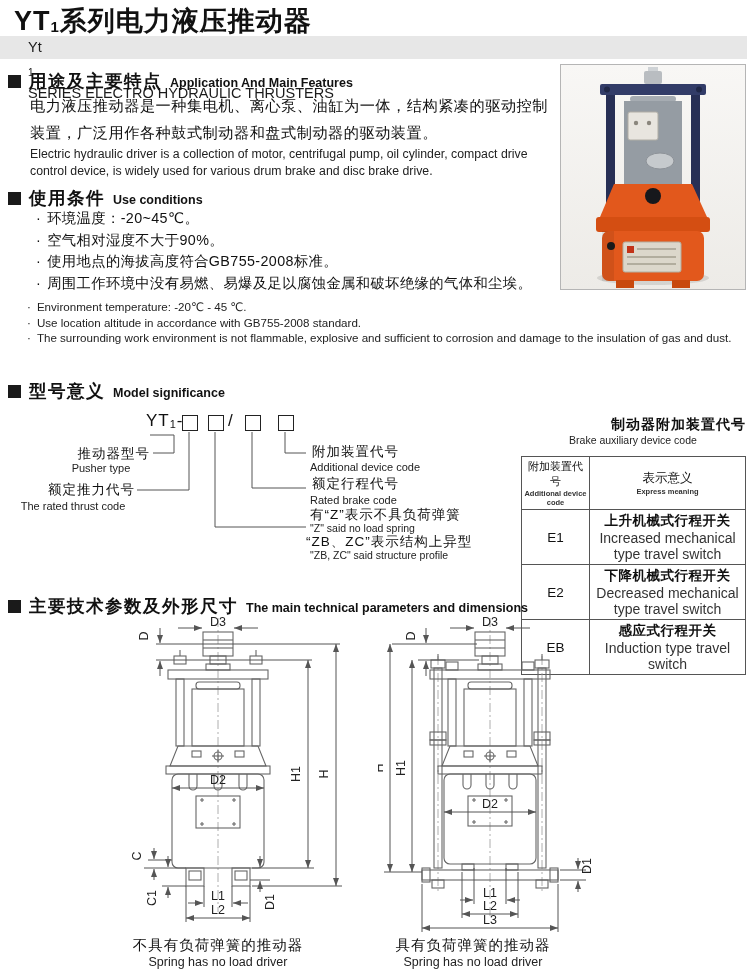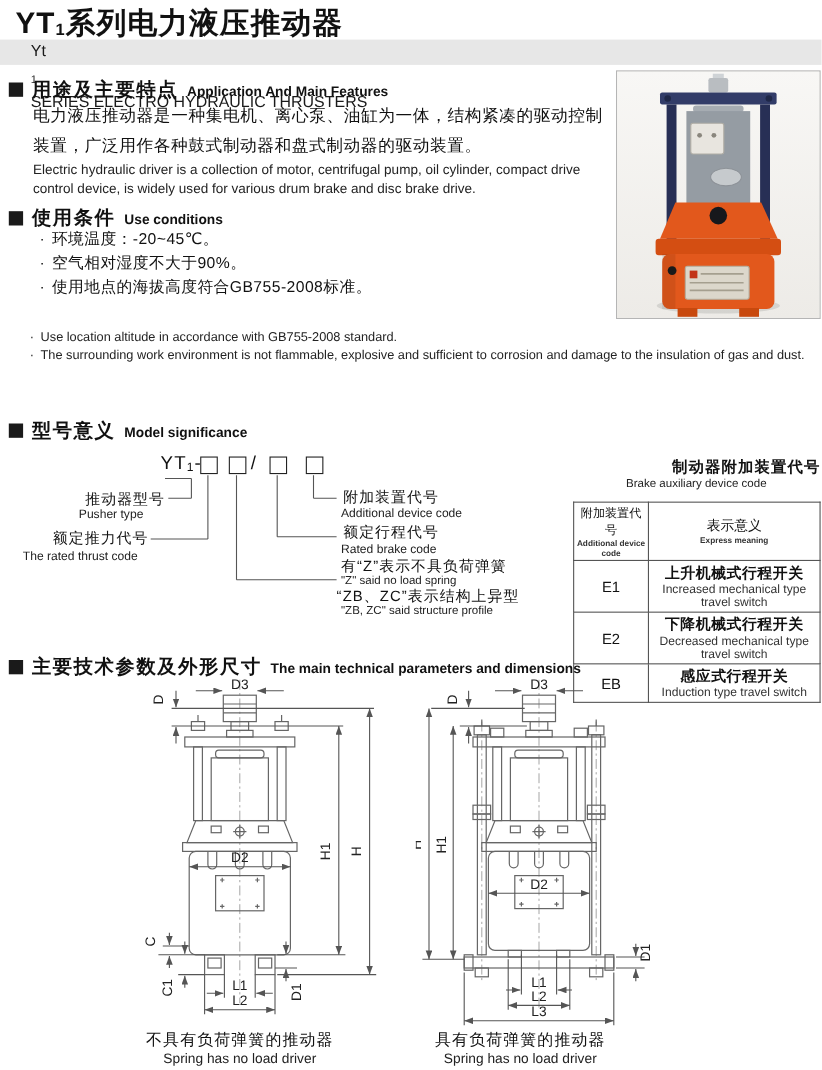--- a/index.html
+++ b/index.html
@@ -39,21 +39,21 @@
   
   .tbl-title-zh{left:520px;top:416px;width:226px;text-align:right;font-size:14px;font-weight:bold;letter-spacing:1px;}
   .tbl-title-en{left:520px;top:434px;width:226px;text-align:center;font-size:10.5px;color:#222;}
   table.devtbl{position:absolute;left:521px;top:456px;width:224px;border-collapse:collapse;table-layout:fixed;}
   table.devtbl td,table.devtbl th{border:1px solid #555;text-align:center;vertical-align:middle;padding:2px 1px;}
   .th-zh{font-size:11px;font-weight:normal;display:block;}
   .th-zh2{font-size:12.5px;font-weight:normal;display:block;}
   .th-en{font-size:7.5px;color:#333;display:block;}
   .cell-code{font-size:13.5px;}
   .cell-zh{font-size:13.5px;font-weight:bold;display:block;letter-spacing:0.5px;}
-  .cell-en{font-size:11px;color:#333;display:block;}
+  .cell-en{font-size:14px;color:#333;display:block;}
   
   svg text{font-family:"Liberation Sans","DejaVu Sans",sans-serif;font-size:12.5px;fill:#222;}
   .st{stroke:#666;stroke-width:1.1;fill:none;}
   .dl{stroke:#555;stroke-width:1;fill:none;}
   .cl{stroke:#999;stroke-width:0.8;stroke-dasharray:9 3 2 3;fill:none;}
   .caption{text-align:center;}
   .cap-zh{font-size:14.5px;letter-spacing:1px;color:#111;}
   .cap-en{font-size:12.5px;color:#222;}
 </style>
 </head>
@@ -119,22 +119,24 @@
 
 <div class="abs sec-head" style="left:8px;top:186px;">
   <span class="sq"></span>
   <span class="sec-zh">使用条件</span>
   <span class="sec-en">Use conditions</span>
 </div>
 <div class="abs blist">
   <div class="bl-row"><span class="b">·</span><span>环境温度：-20~45℃。</span></div>
   <div class="bl-row"><span class="b">·</span><span>空气相对湿度不大于90%。</span></div>
   <div class="bl-row"><span class="b">·</span><span>使用地点的海拔高度符合GB755-2008标准。</span></div>
+  <div class="bl-row"><span class="b">·</span><span>周围工作环境中没有易燃、易爆及足以腐蚀金属和破坏绝缘的气体和尘埃。</span></div>
 </div>
 <div class="abs blist-en">
+  <div class="bl-row"><span class="b">·</span><span>Environment temperature: -20℃ - 45 ℃.</span></div>
   <div class="bl-row"><span class="b">·</span><span>Use location altitude in accordance with GB755-2008 standard.</span></div>
   <div class="bl-row"><span class="b">·</span><span>The surrounding work environment is not flammable, explosive and sufficient to corrosion and damage to the insulation of gas and dust.</span></div>
 </div>
 
 <div class="abs sec-head" style="left:8px;top:379px;">
   <span class="sq"></span>
   <span class="sec-zh">型号意义</span>
   <span class="sec-en">Model significance</span>
 </div>
 

